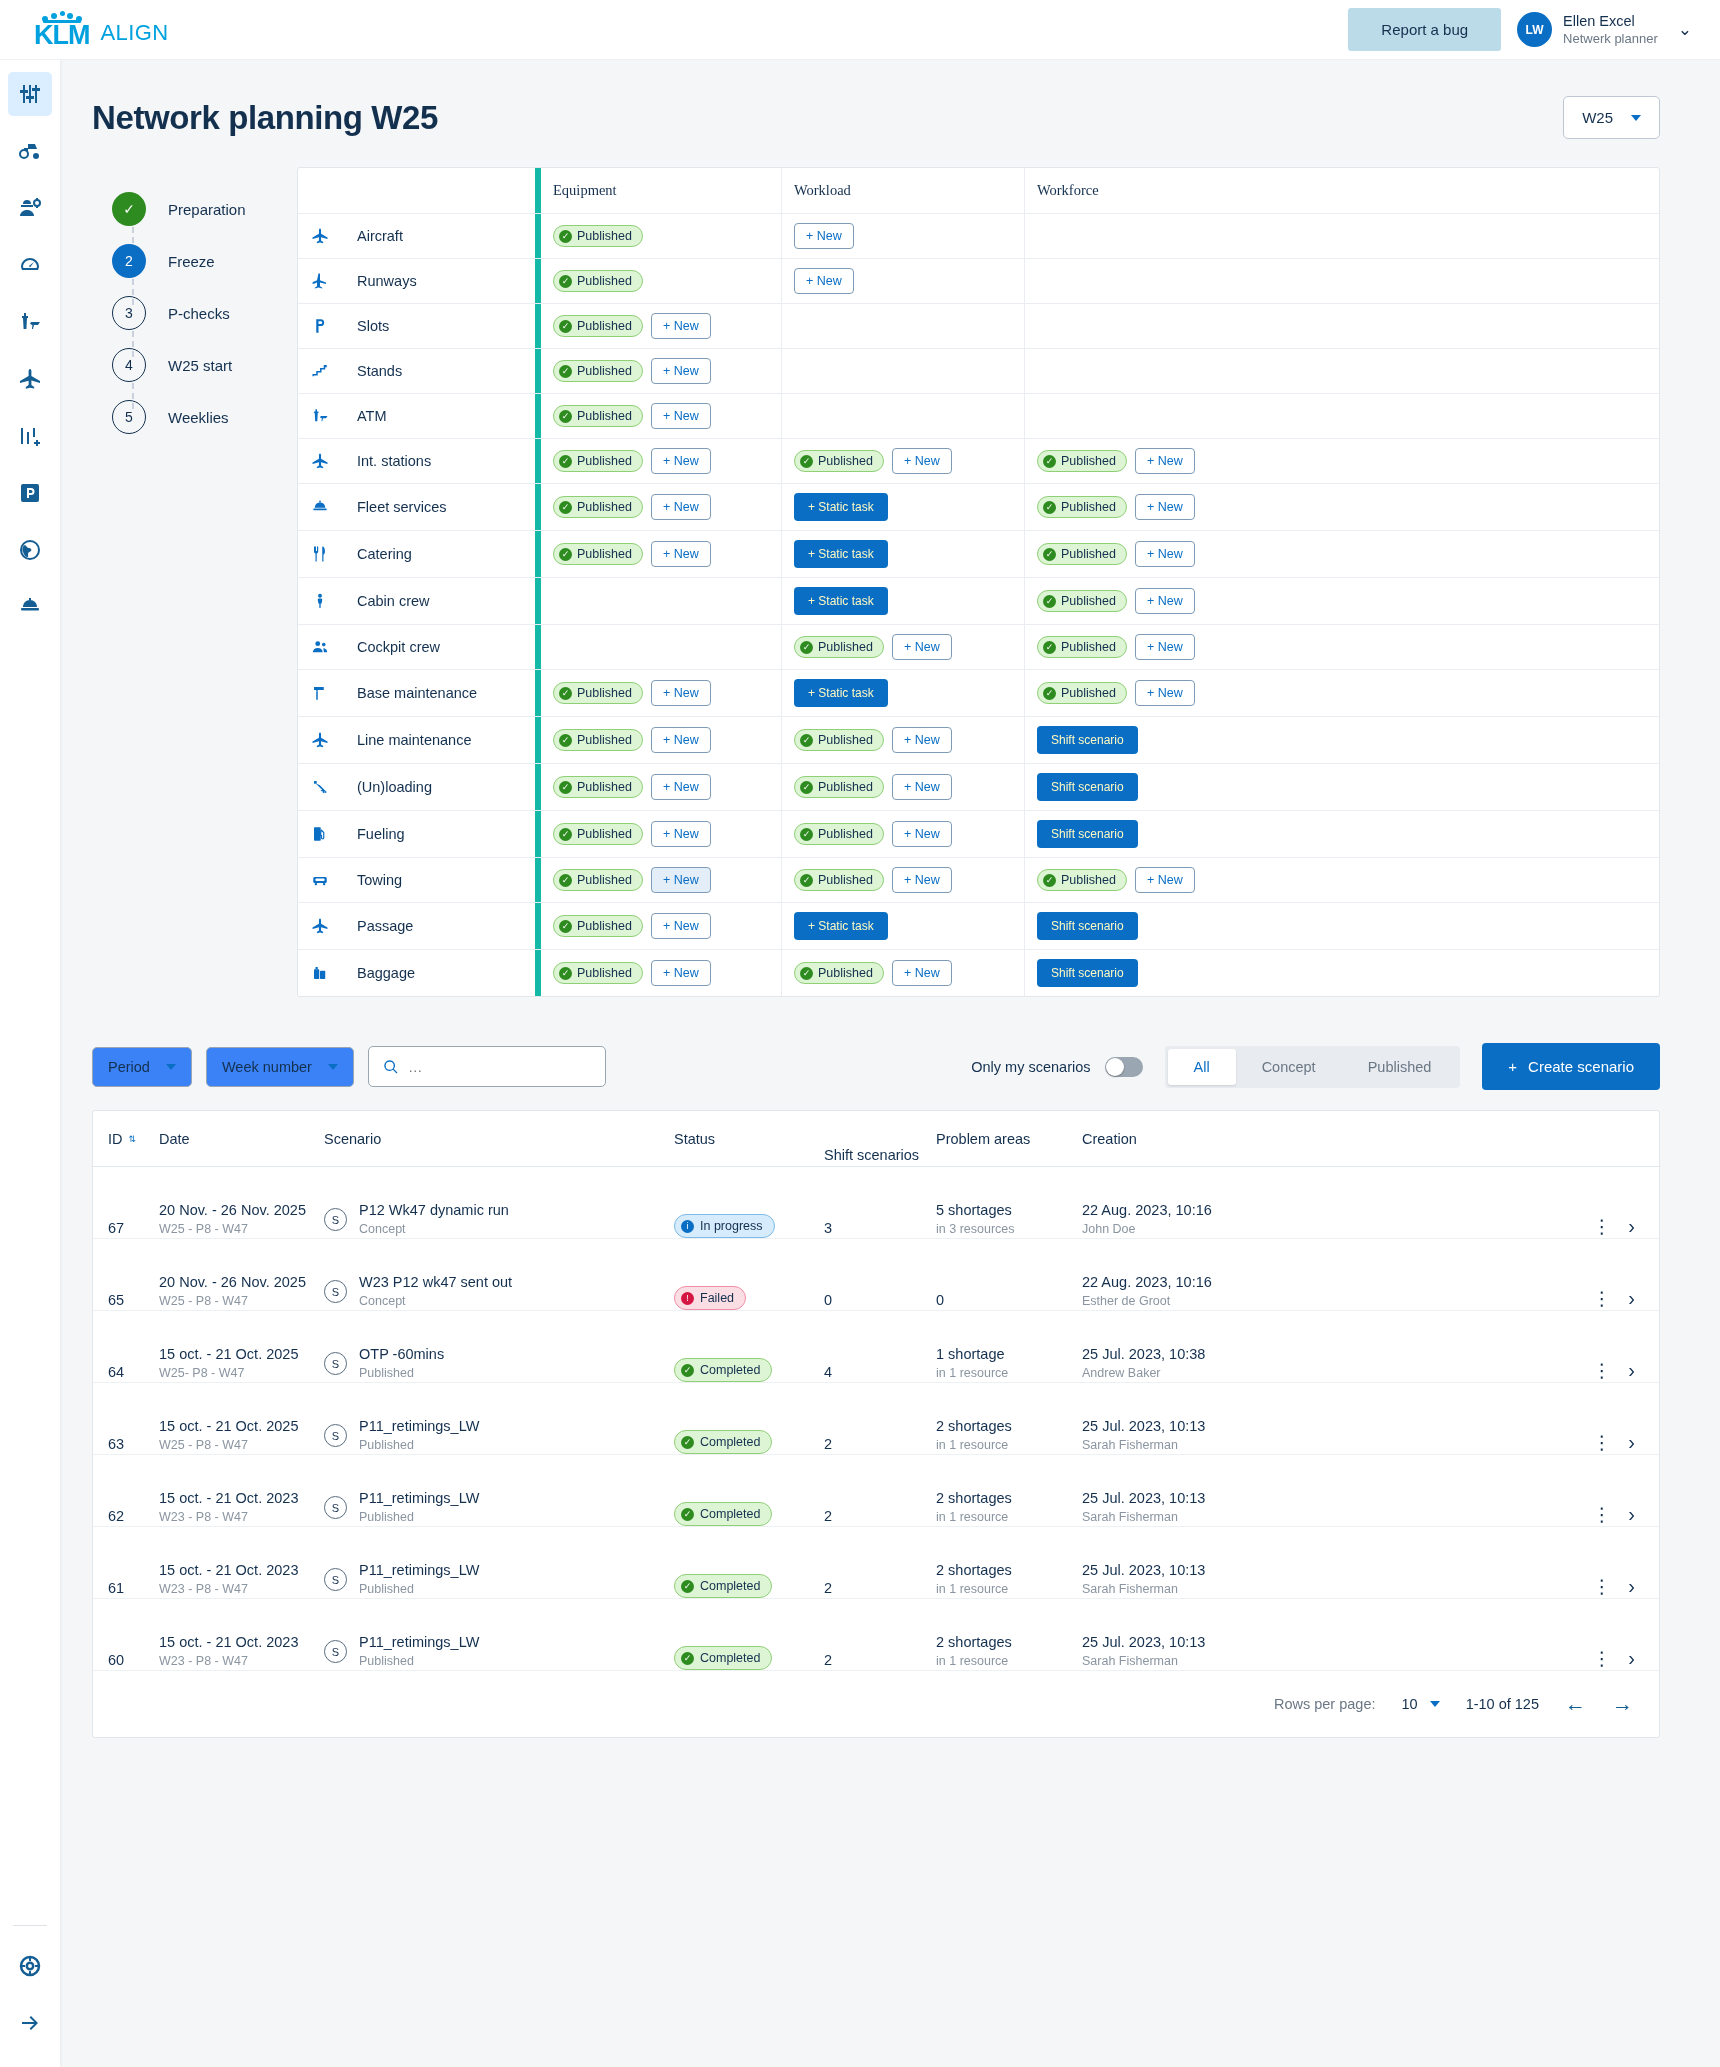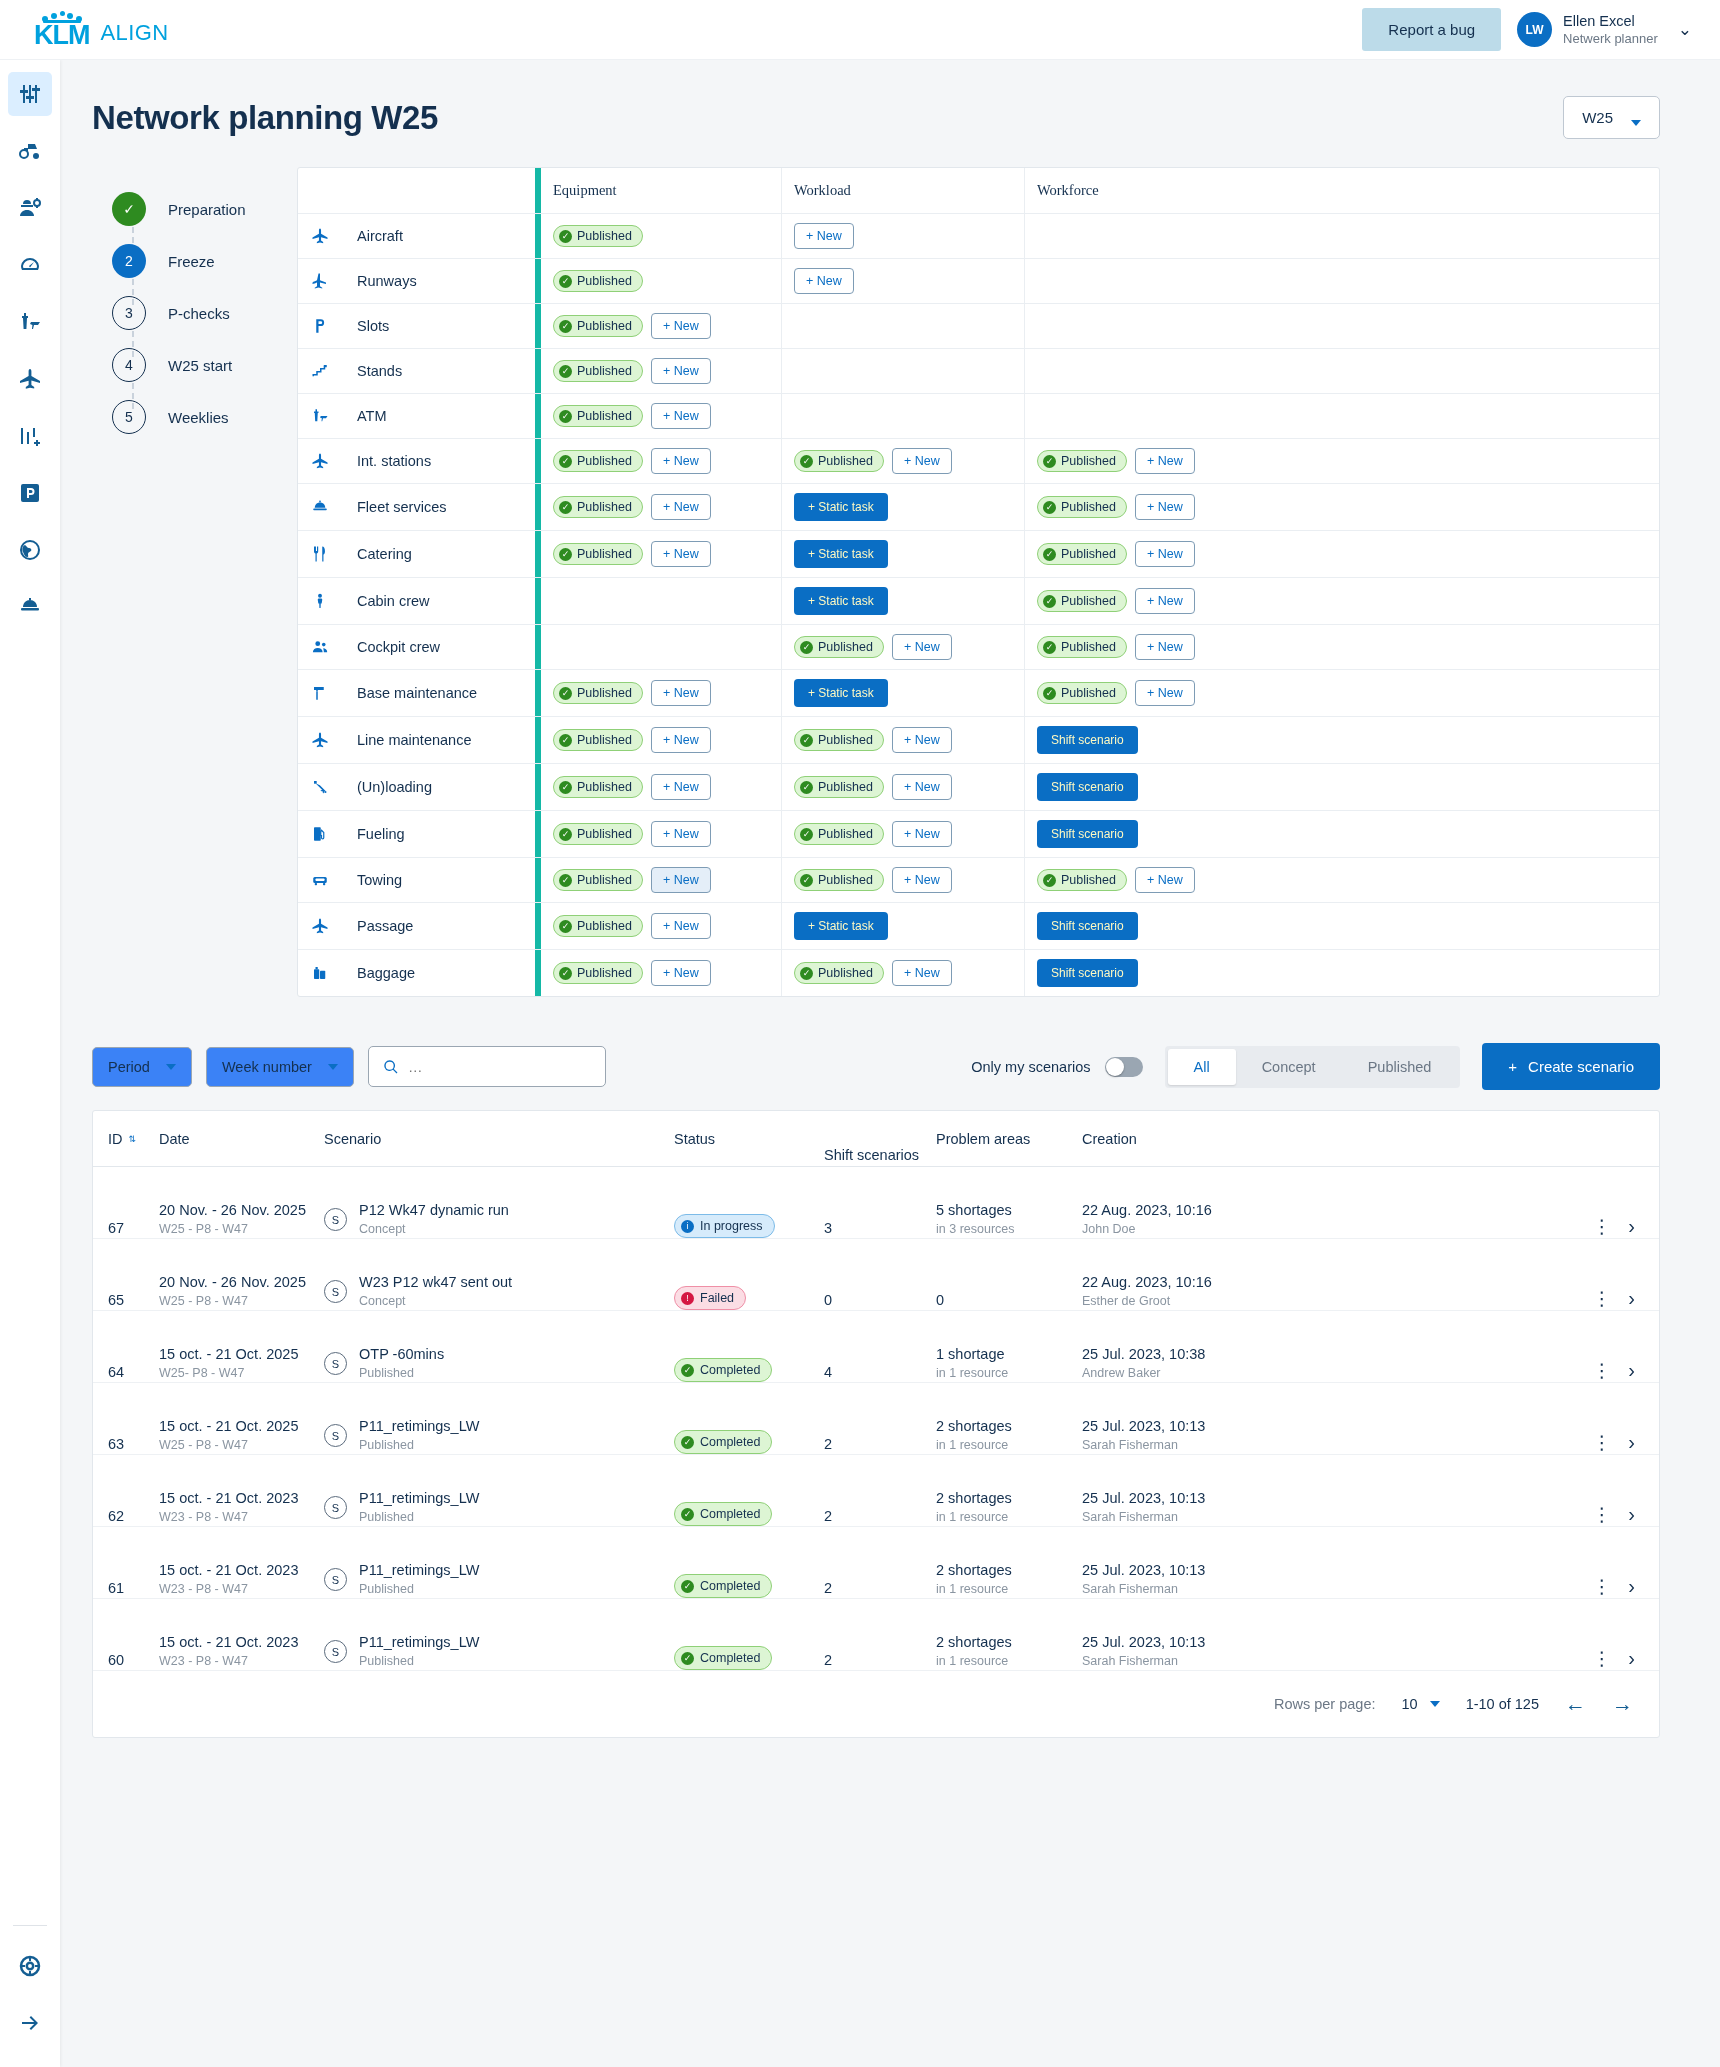--- a/index.html
+++ b/index.html
@@ -22,21 +22,21 @@
   .crown { width: 46px; height: 11px; position: relative; }
   .crown i { position: absolute; background: #00a1de; border-radius: 50%; }
   .klm-word {
     font-family: "Liberation Sans", sans-serif; font-weight: 700;
     font-size: 27px; letter-spacing: -1px; color: #00a1de; line-height: 26px;
   }
   .align-word { font-size: 22px; color: #00a1de; letter-spacing: .4px; padding-bottom: 2px;}
   .topright { display: flex; align-items: center; gap: 16px; }
   .report-bug {
     background: #bcdbe9; color: #14304f; border: none; border-radius: 3px;
-    padding: 13px 26px; font-size: 15px; font-family: inherit; cursor: pointer;
+    padding: 13px 33px; font-size: 15px; font-family: inherit; cursor: pointer;
   }
   .avatar {
     width: 35px; height: 35px; border-radius: 50%; background: #0a6ec4;
     color: #fff; font-size: 12px; display: flex; align-items: center;
     justify-content: center; font-weight: 600;
   }
   .user-block { display:flex; align-items:center; gap: 11px; }
   .user-name { font-size: 14.5px; color: #14304f; line-height: 17px; }
   .user-role { font-size: 13px; color: #6b7785; line-height: 17px; }
   .chev-down { color: #14304f; font-size: 17px; margin-left: 9px; cursor: pointer; }
@@ -57,21 +57,21 @@
   .side-spacer { flex: 1; }
   .side-div { width: 34px; height: 1px; background: #dfe3e8; margin-bottom: 18px; }
 
   
   .content { position: absolute; left: 60px; top: 60px; width: 1660px; padding: 36px 60px 0 32px; }
   .page-head { display: flex; align-items: center; justify-content: space-between; }
   h1 { font-size: 33px; font-weight: 600; letter-spacing: -.4px; color: #14304f; }
   .week-select {
     border: 1px solid #bfc8d2; background: #fff; border-radius: 5px;
     padding: 12px 18px; font-size: 15px; color: #14304f; display: flex;
-    align-items: flex-end; gap: 18px; cursor: pointer; font-family: inherit;
+    align-items: center; gap: 18px; cursor: pointer; font-family: inherit;
   }
   .caret { width: 0; height: 0; border-left: 5px solid transparent; border-right: 5px solid transparent; border-top: 6px solid #0a6ec4; }
 
   .mid { display: flex; margin-top: 28px; }
   
   .stepper { width: 205px; padding-left: 20px; padding-top: 16px; }
   .step { display: flex; align-items: center; height: 52px; position: relative; }
   .step-line { position: absolute; left: 20px; top: 44px; width: 2px; height: 26px; border-left: 2px dashed #c9d2dc; }
   .step-circle {
     width: 34px; height: 34px; border-radius: 50%; display: flex; align-items: center;

